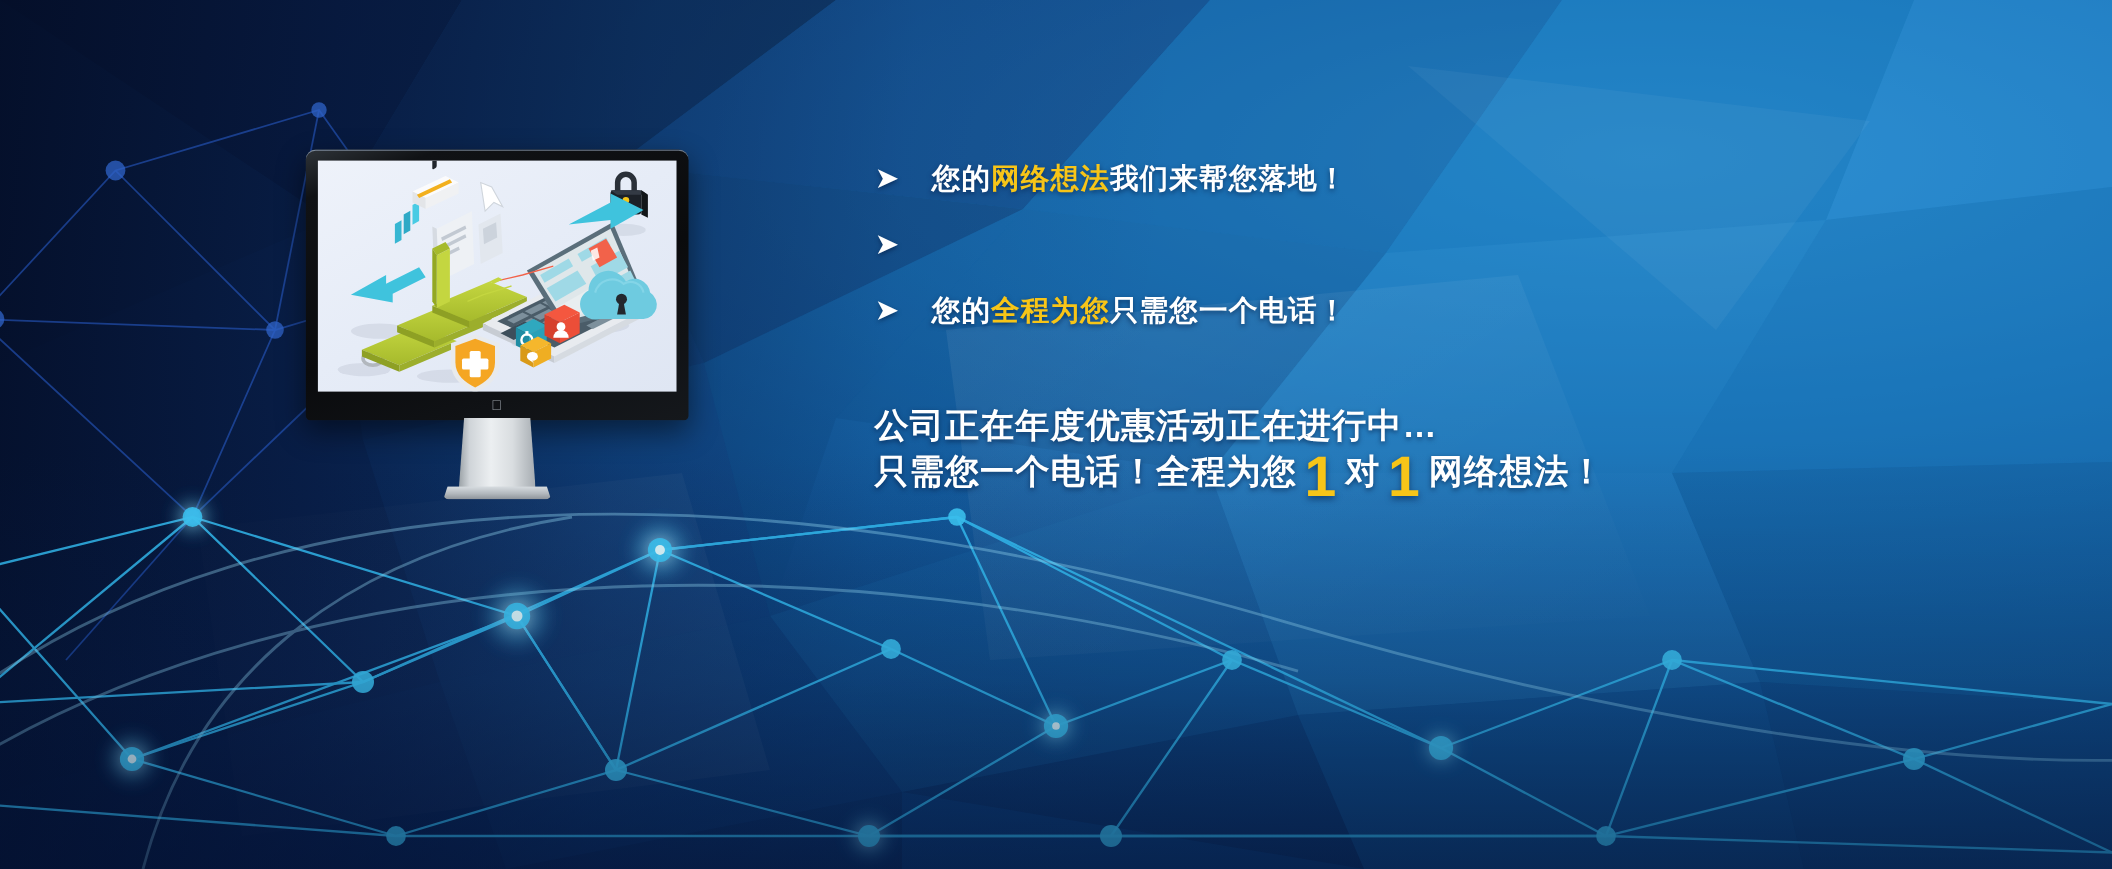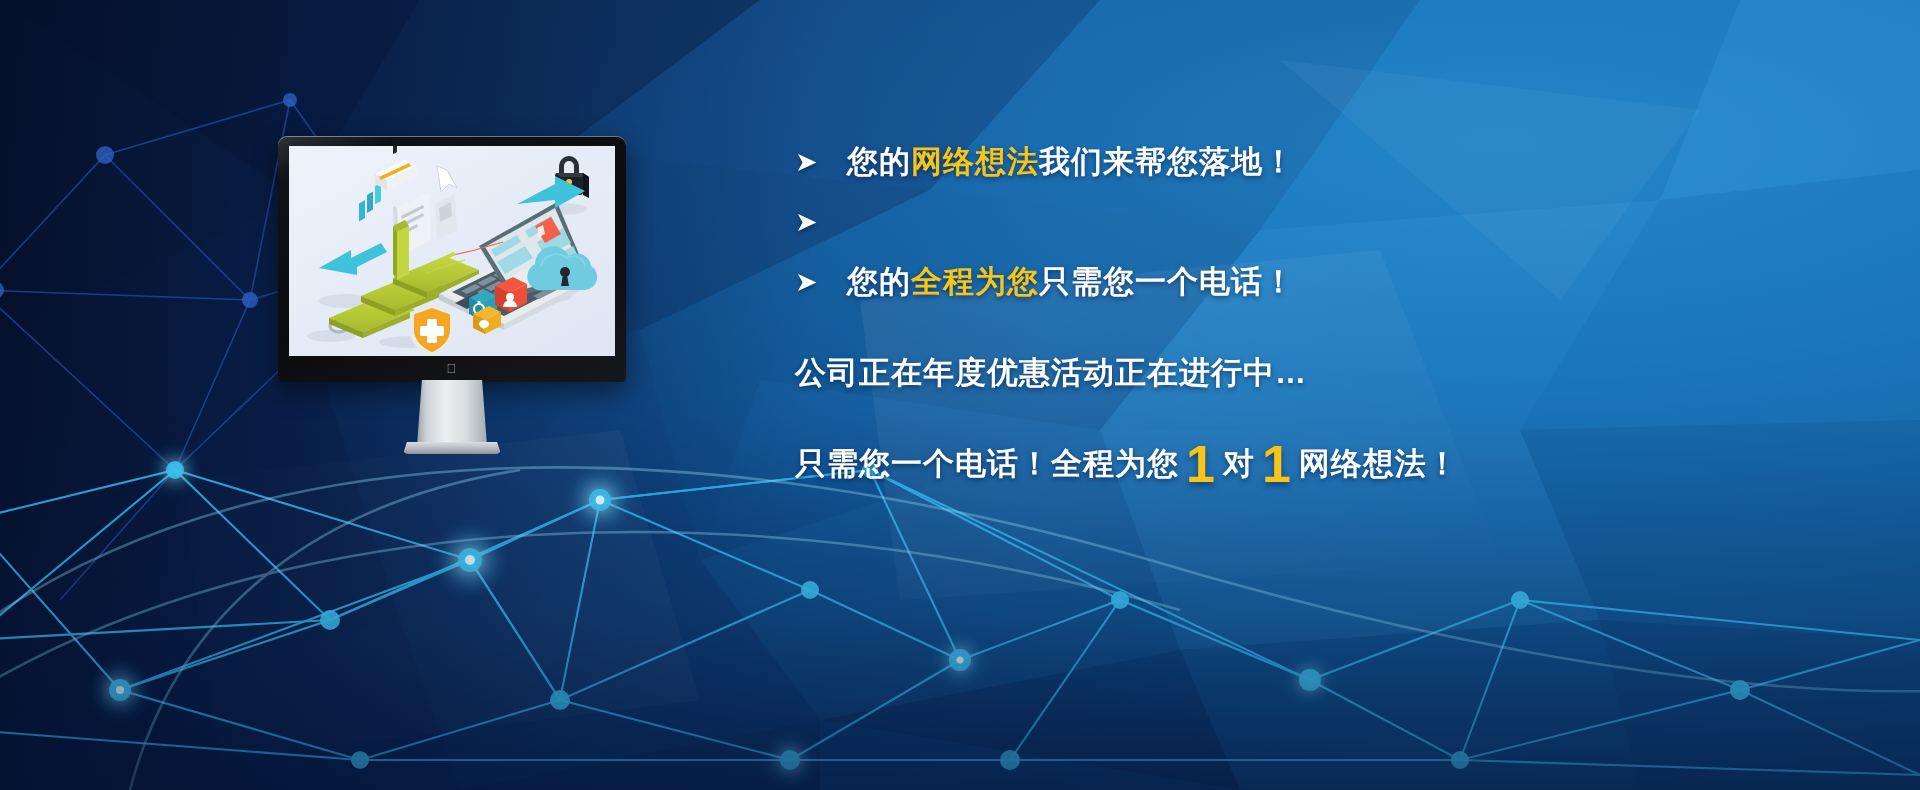--- a/index.html
+++ b/index.html
@@ -94,39 +94,39 @@
   }
   .bullet-mark {
     width: 52px;
     flex: 0 0 52px;
     color: #ffffff;
     font-size: 27px;
     line-height: 1;
     text-shadow: 0 2px 4px rgba(0,20,55,0.55);
   }
   .bullet-text {
-    font-size: 31px;
+    font-size: 26px;
     font-weight: bold;
     color: #ffffff;
     letter-spacing: 1px;
     text-shadow: 0 2px 5px rgba(0,24,62,0.6);
     white-space: nowrap;
   }
   .hl { color: #f7c518; }
 
   .promo-line {
     font-size: 31px;
     font-weight: bold;
     color: #ffffff;
     letter-spacing: 1px;
     white-space: nowrap;
     text-shadow: 0 2px 5px rgba(0,24,62,0.6);
   }
-  #promo1 { margin-top: 40px; margin-left: 0px; }
-  #promo2 { margin-top: 44px; display: flex; align-items: center; }
+  #promo1 { margin-top: 54px; margin-left: 0px; }
+  #promo2 { display: flex; align-items: flex-start; }
   .big-num {
     color: #f7c518;
     font-size: 52px;
     font-weight: bold;
     line-height: 1;
     padding: 0 7px;
     text-shadow: 0 3px 6px rgba(0,24,62,0.55);
   }
   .nowrap { white-space: nowrap; }
 </style>

